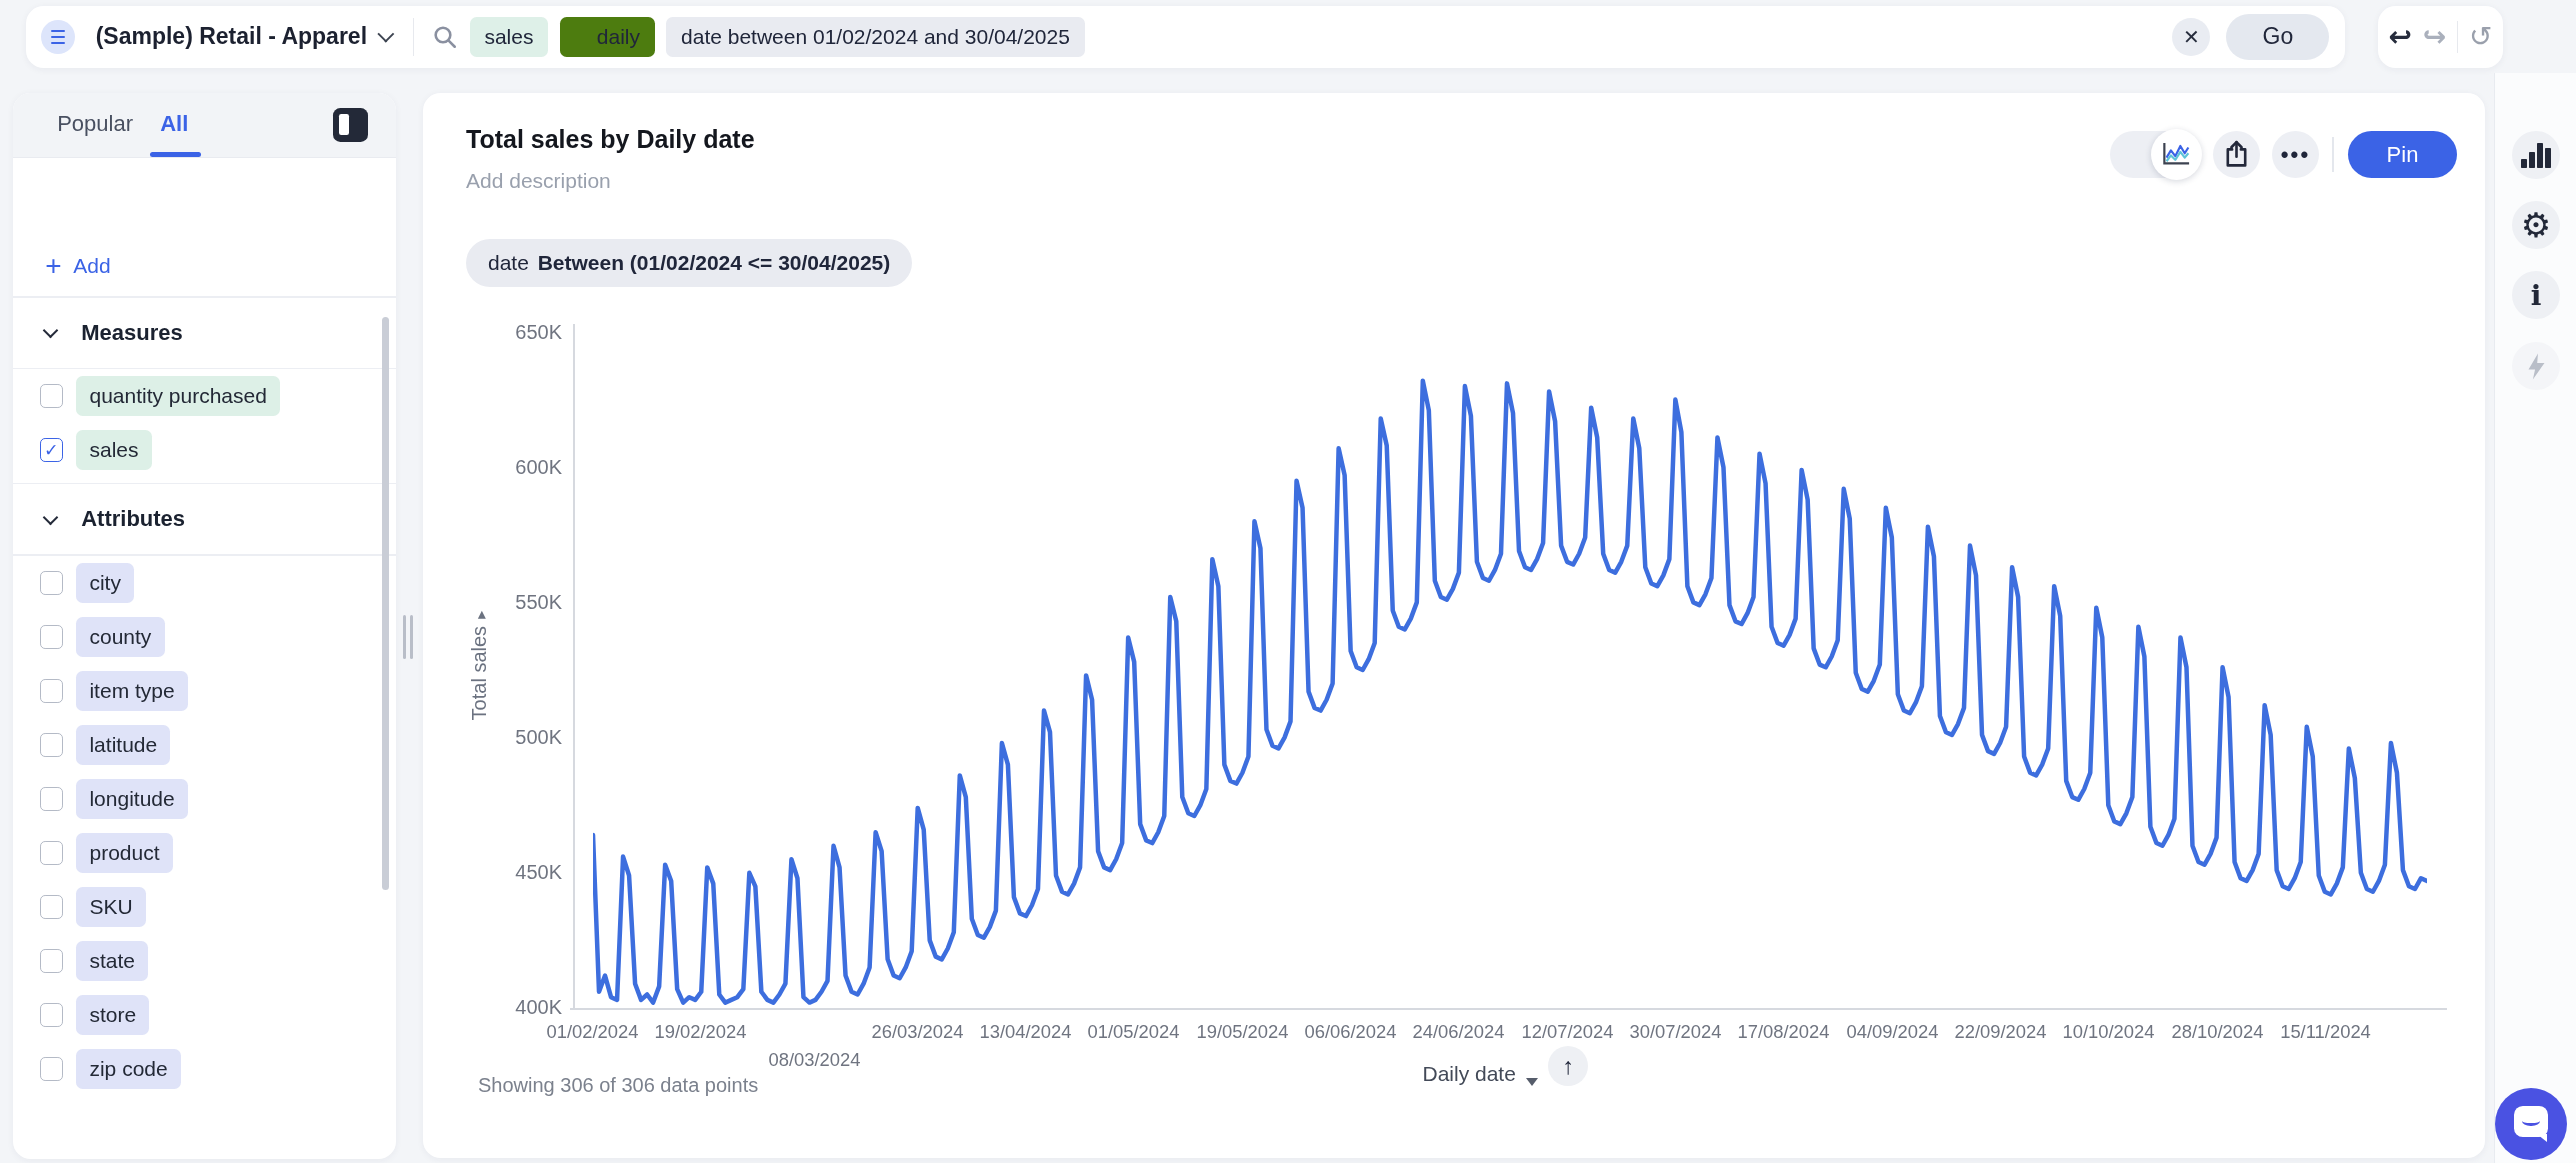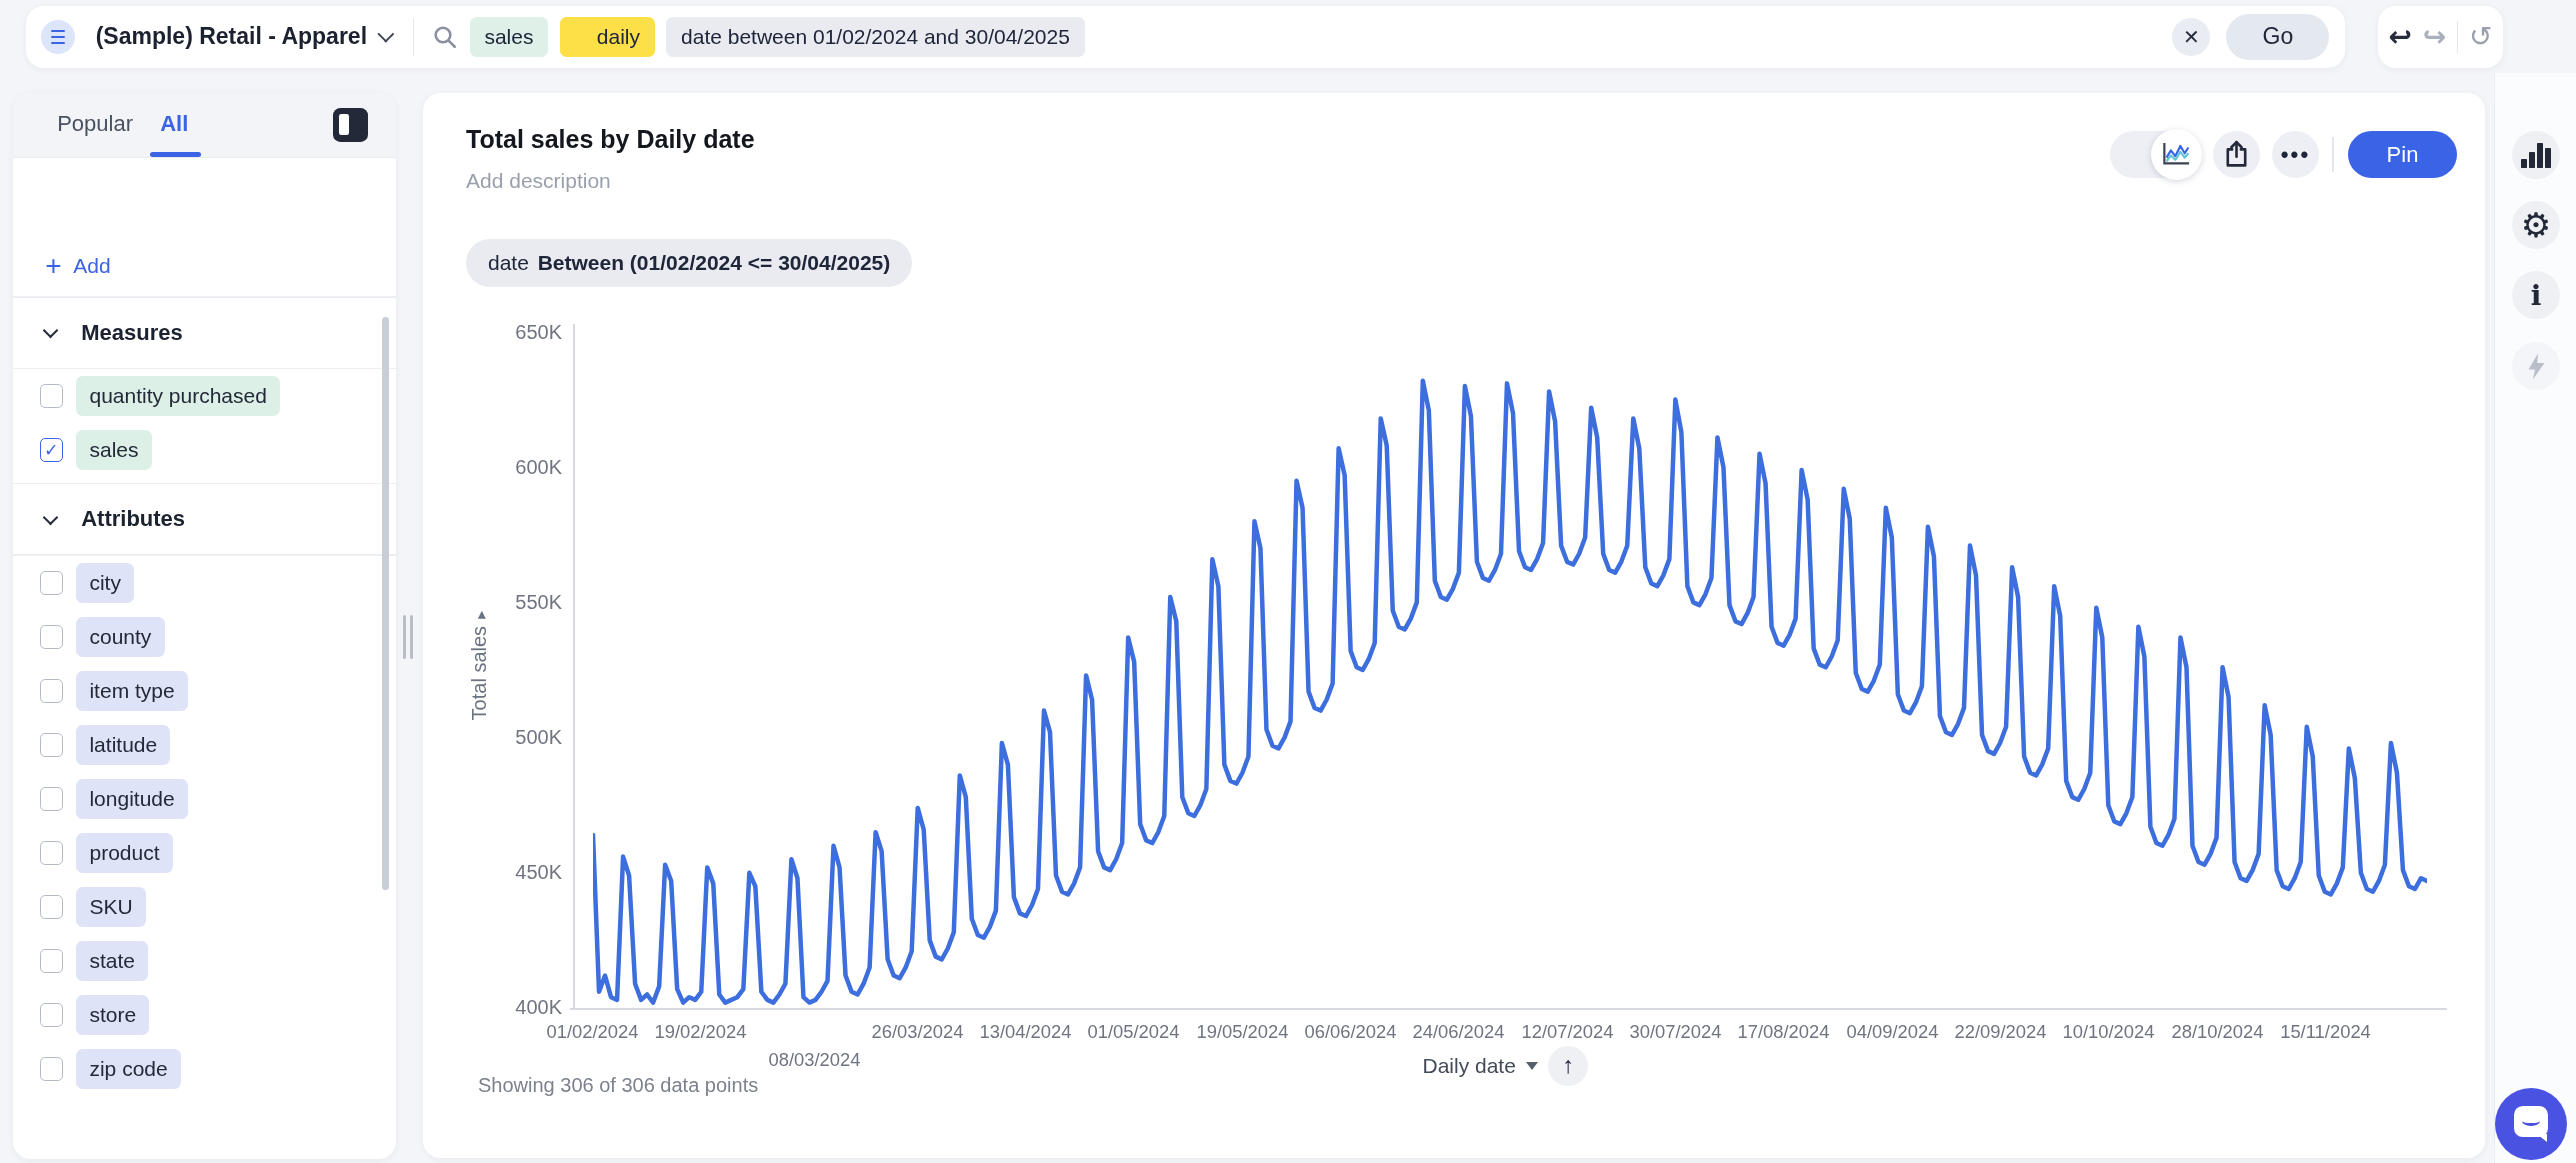--- a/index.html
+++ b/index.html
@@ -16,21 +16,21 @@
     display:flex; flex-direction:column; justify-content:center; align-items:center; gap:3.7px; flex:none; }
   .hamburger i { display:block; width:14.7px; height:2.2px; background:#3b63e6; border-radius:1.5px; }
   .app-title { font-size:23px; font-weight:bold; color:#1c2130; margin-left:20.6px; white-space:nowrap; }
   .chev { width:11.7px; height:11.7px; border-right:2.2px solid #3c4350; border-bottom:2.2px solid #3c4350;
     transform:rotate(45deg); margin-left:13.2px; margin-top:-5.9px; flex:none; }
   .vdiv { width:1.5px; height:38px; background:#e7e9ee; margin-left:20.6px; flex:none; }
   .mag { margin-left:17.6px; flex:none; }
   .stoken { height:40px; line-height:40px; padding:0 14.7px; border-radius:6.6px;
     font-size:21px; color:#20263a; margin-left:11.7px; white-space:nowrap; }
   .stoken.measure { background:#def0e8; }
-  .stoken.keyword { background:#fde047;padding-left:37px; }
+  .stoken.keyword { background:#4d7c0f;padding-left:37px; }
   .stoken.filter  { background:#e9ebf1; }
   .spacer { flex:1; }
   .clear-btn { width:38px; height:38px; border-radius:50%; background:#e9ecf2; flex:none;
     display:flex; align-items:center; justify-content:center; font-size:20px; color:#272d3d; margin-right:16px; }
   .go-btn { width:103px; height:46px; border-radius:23px; background:#e4e8ef; flex:none;
     display:flex; align-items:center; justify-content:center; font-size:23px; color:#20263a; margin-right:16px; }
   .history-card { left:2378px; top:5.9px; width:125px; height:62px;
     display:flex; align-items:center; justify-content:space-evenly; }
   .hist-ic { font-size:28px; line-height:1; }
   .undo { color:#262c3c; font-weight:bold; }
@@ -104,21 +104,21 @@
   .y-axis-line { position:absolute; left:150px; top:231px; width:1.5px; height:686px; background:#d6d9df; }
   .x-axis-line { position:absolute; left:147px; top:915px; width:1877px; height:1.5px; background:#d6d9df; }
   .ytick { position:absolute; left:29px; width:110px; text-align:right; font-size:20px; color:#6f7480; }
   .xtick { position:absolute; width:117px; text-align:center; font-size:18.4px; color:#6f7480; top:928px; white-space:nowrap; }
   .y-title { position:absolute; left:-51px; top:558px; width:220px; height:29px; text-align:center;
     transform:rotate(-90deg); font-size:20px; color:#6b7280; }
   .y-title .arr { font-size:16px; margin-left:7.3px; }
   #plot { position:absolute; left:170px; top:239px; }
   .showing { position:absolute; left:55px; top:981px; font-size:20px; color:#7b818d; }
   .xfield { position:absolute; left:987px; top:952px; width:191px; height:41px;
-    display:flex; align-items:center; justify-content:center; gap:10.3px; }
+    display:flex; align-items:flex-end; justify-content:center; gap:10.3px; }
   .xfield-label { font-size:21px; color:#434a58; white-space:nowrap; }
   .caret { width:0; height:0; border-left:6.6px solid transparent; border-right:6.6px solid transparent;
     border-top:8px solid #565d6b; }
   .sort-btn { width:40px; height:40px; border-radius:50%; background:#eef0f4; flex:none;
     display:flex; align-items:center; justify-content:center; font-size:23.5px; color:#20263a; }
 
   
   .right-rail { position:absolute; left:2494px; top:73px; width:82px; height:1090px;
     background:#fbfcfd; border-left:1.5px solid #e8ebf0; }
   .rail-btn { position:absolute; left:17px; width:48px; height:48px; border-radius:50%;

